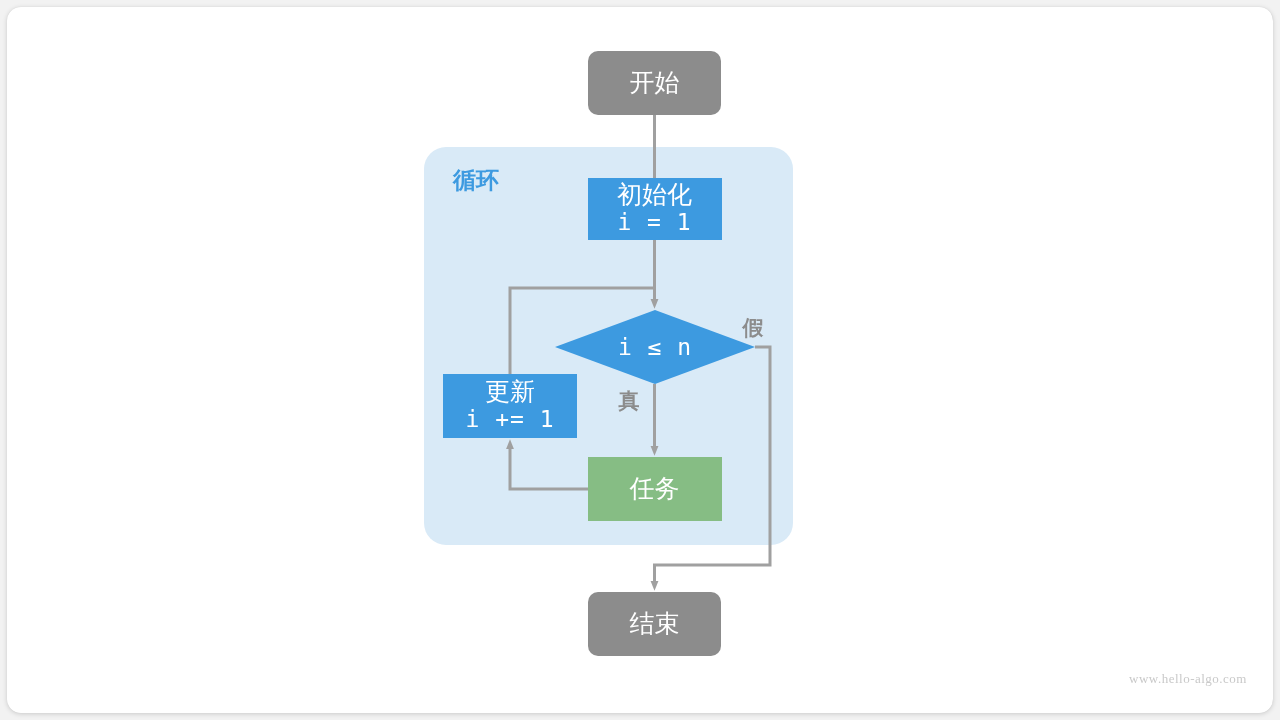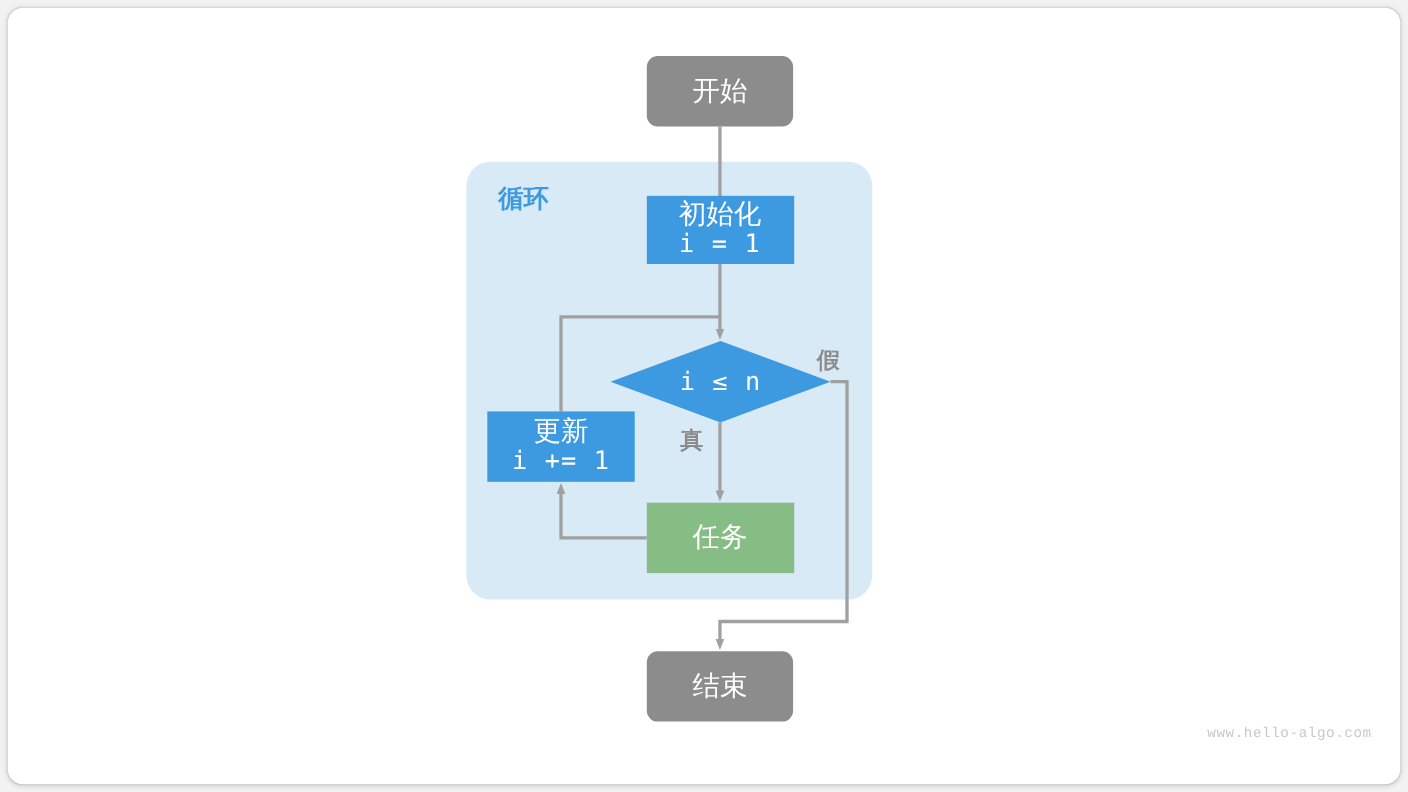--- a/index.html
+++ b/index.html
@@ -58,22 +58,22 @@
     font-family: "Liberation Sans", sans-serif;
     font-size: 23px;
     font-weight: bold;
     fill: #3d9ae0;
     text-anchor: middle;
     dominant-baseline: middle;
   }
   .watermark {
     position: absolute;
     right: 33px;
-    bottom: 46px;
-    font-family: Liberation Mono, monospace;
+    bottom: 33px;
+    font-family: Liberation Serif, serif;
     font-size: 13px;
     color: #c9c9c9;
     letter-spacing: 0.5px;
     white-space: nowrap;
   }
   .edge-line {
     stroke: #a0a0a0;
     stroke-width: 3;
     fill: none;
   }

